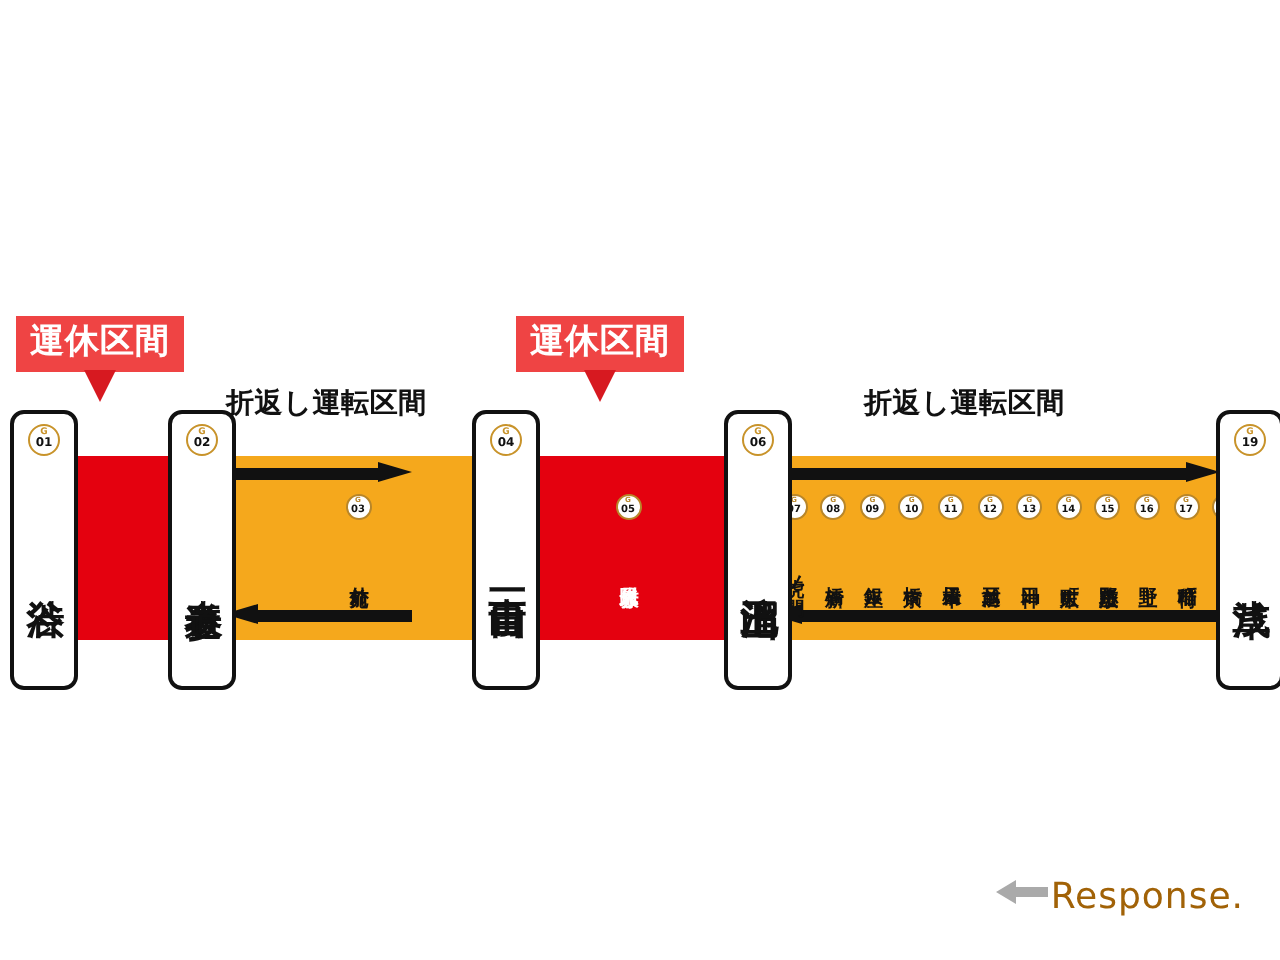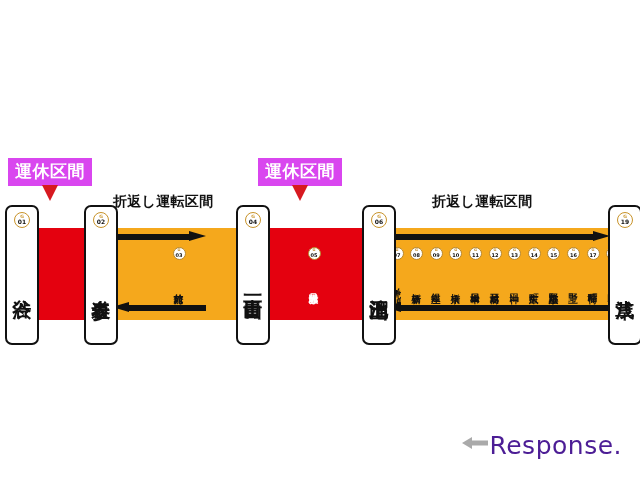--- a/index.html
+++ b/index.html
@@ -15,21 +15,21 @@
   #stage {
     position: relative;
     width: 640px;
     height: 480px;
     background: #ffffff;
   }
 
   
   .callout {
     position: absolute;
-    background: #d946ef;
+    background: #ef4444;
     color: #ffffff;
     font-weight: bold;
     letter-spacing: 0.5px;
     text-align: center;
     line-height: 1;
     padding: 5px 7px 6px 7px;
     font-size: 17px;
     white-space: nowrap;
     z-index: 30;
   }
@@ -202,22 +202,22 @@
     z-index: 50;
   }
   #brand .brand-arrow {
     width: 26px; height: 14px;
     margin-right: 1px;
     position: relative;
     top: -3px;
   }
   #brand .brand-text {
     font-family: "DejaVu Sans", "Liberation Sans", sans-serif;
-    font-size: 25px;
-    color: #4c1d95;
+    font-size: 18px;
+    color: #a16207;
     letter-spacing: 0.5px;
     line-height: 1;
   }
 </style>
 </head>
 <body>
 
 <div id="stage">
 
   <div id="band-red-left" class="band band-red"></div>

